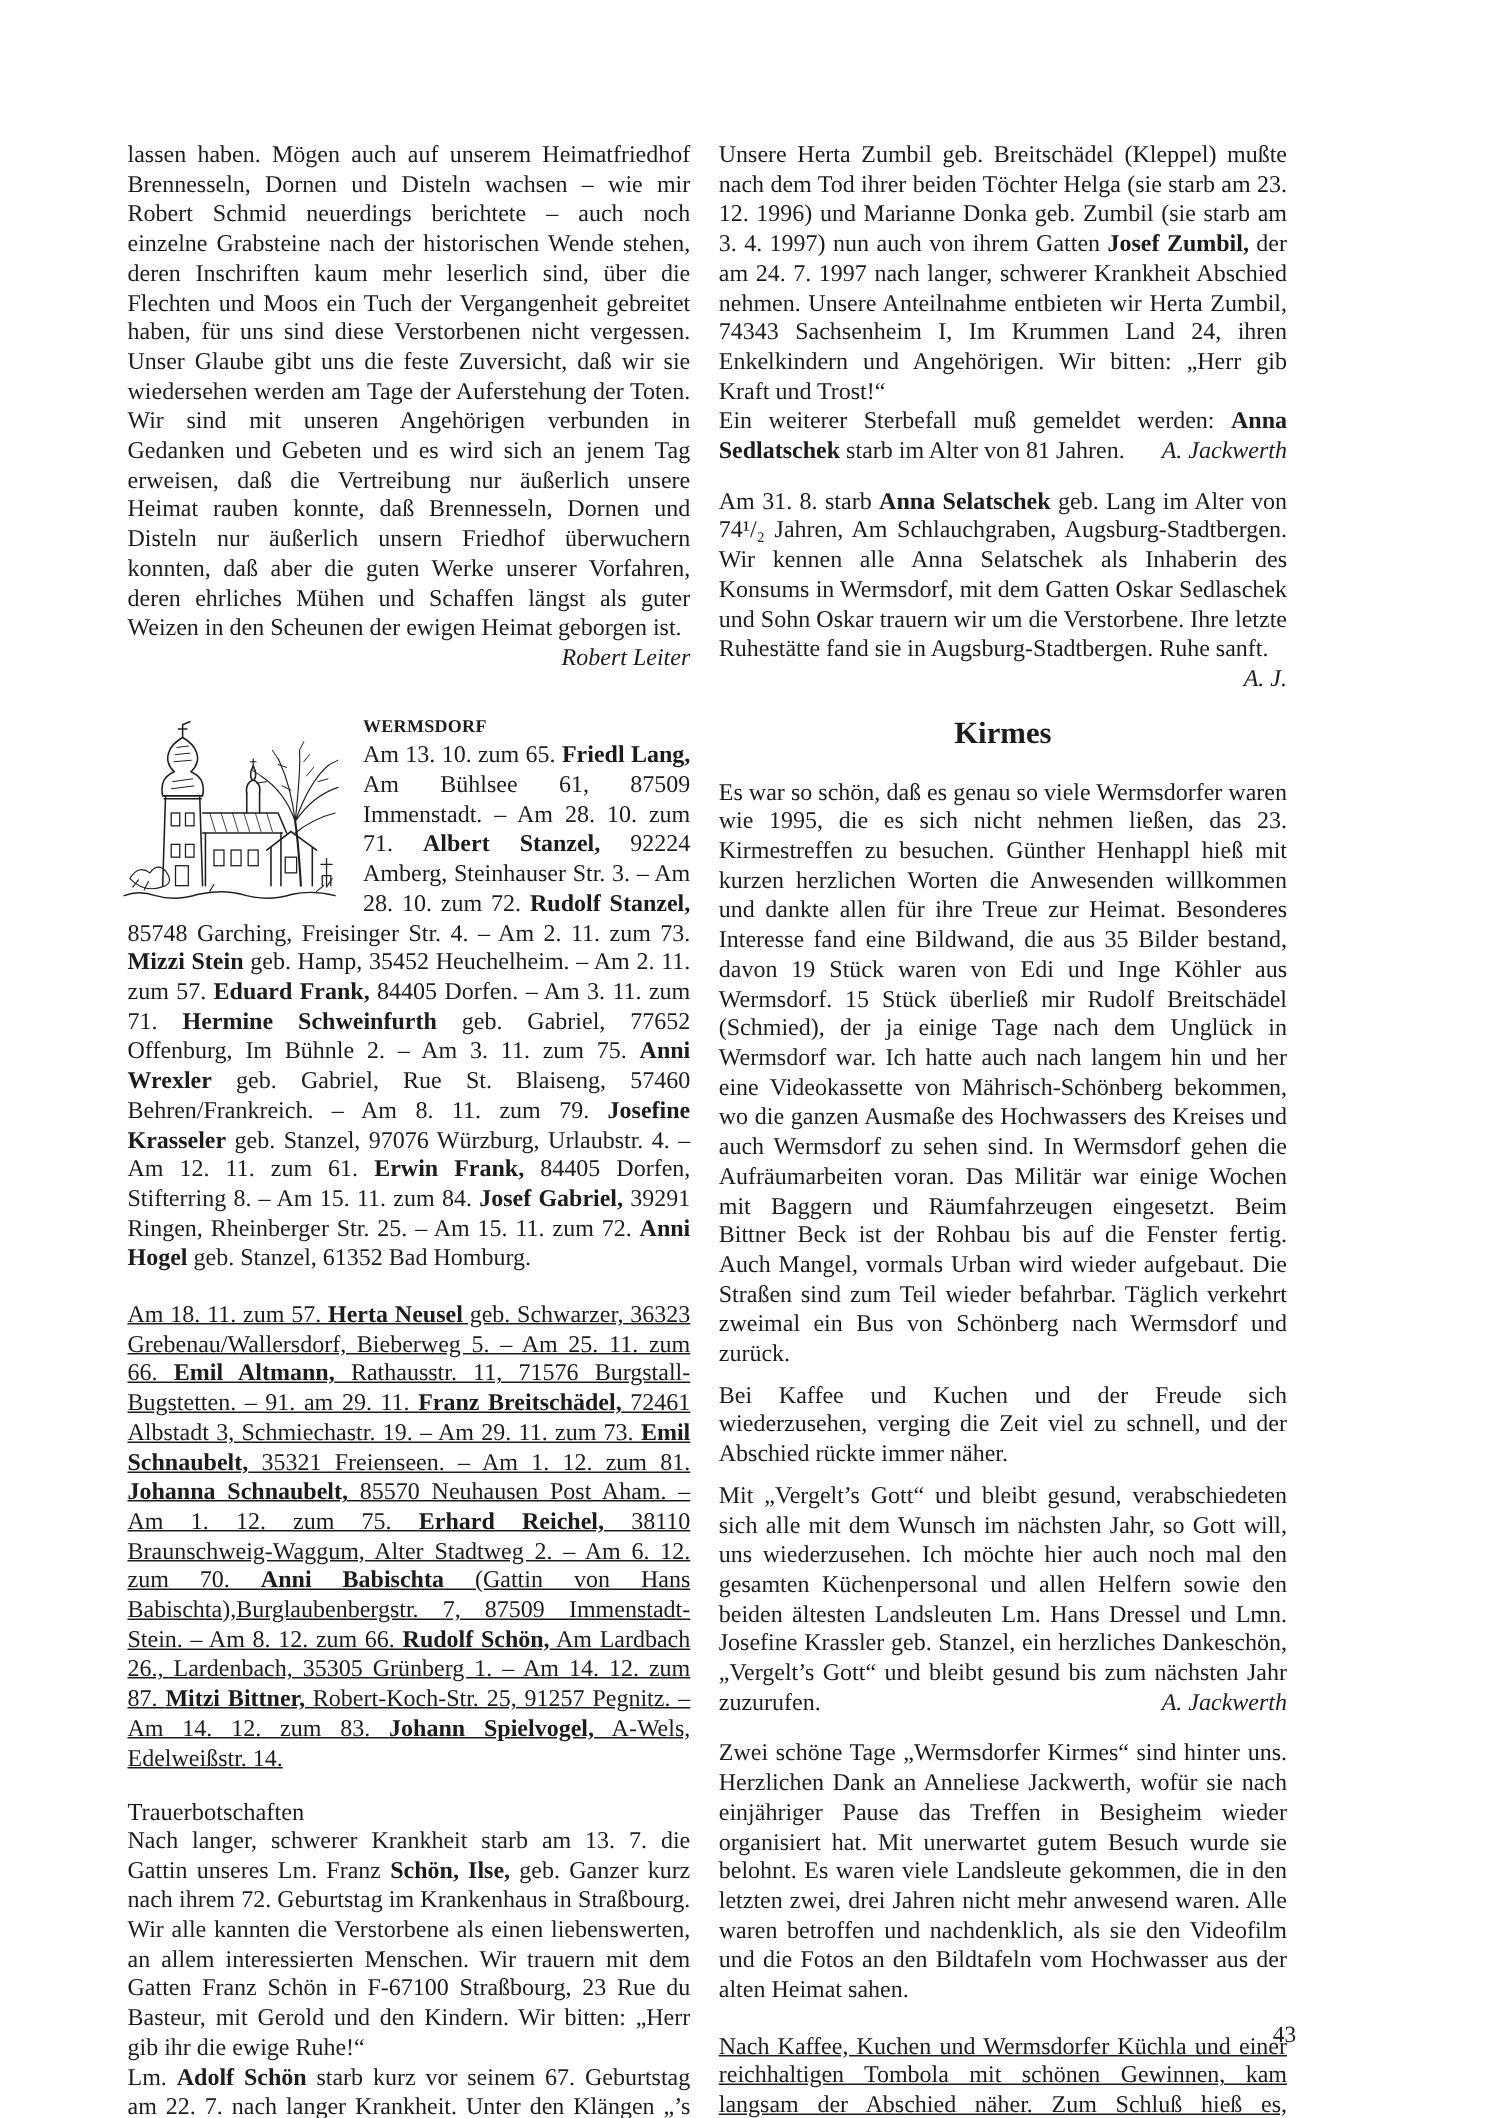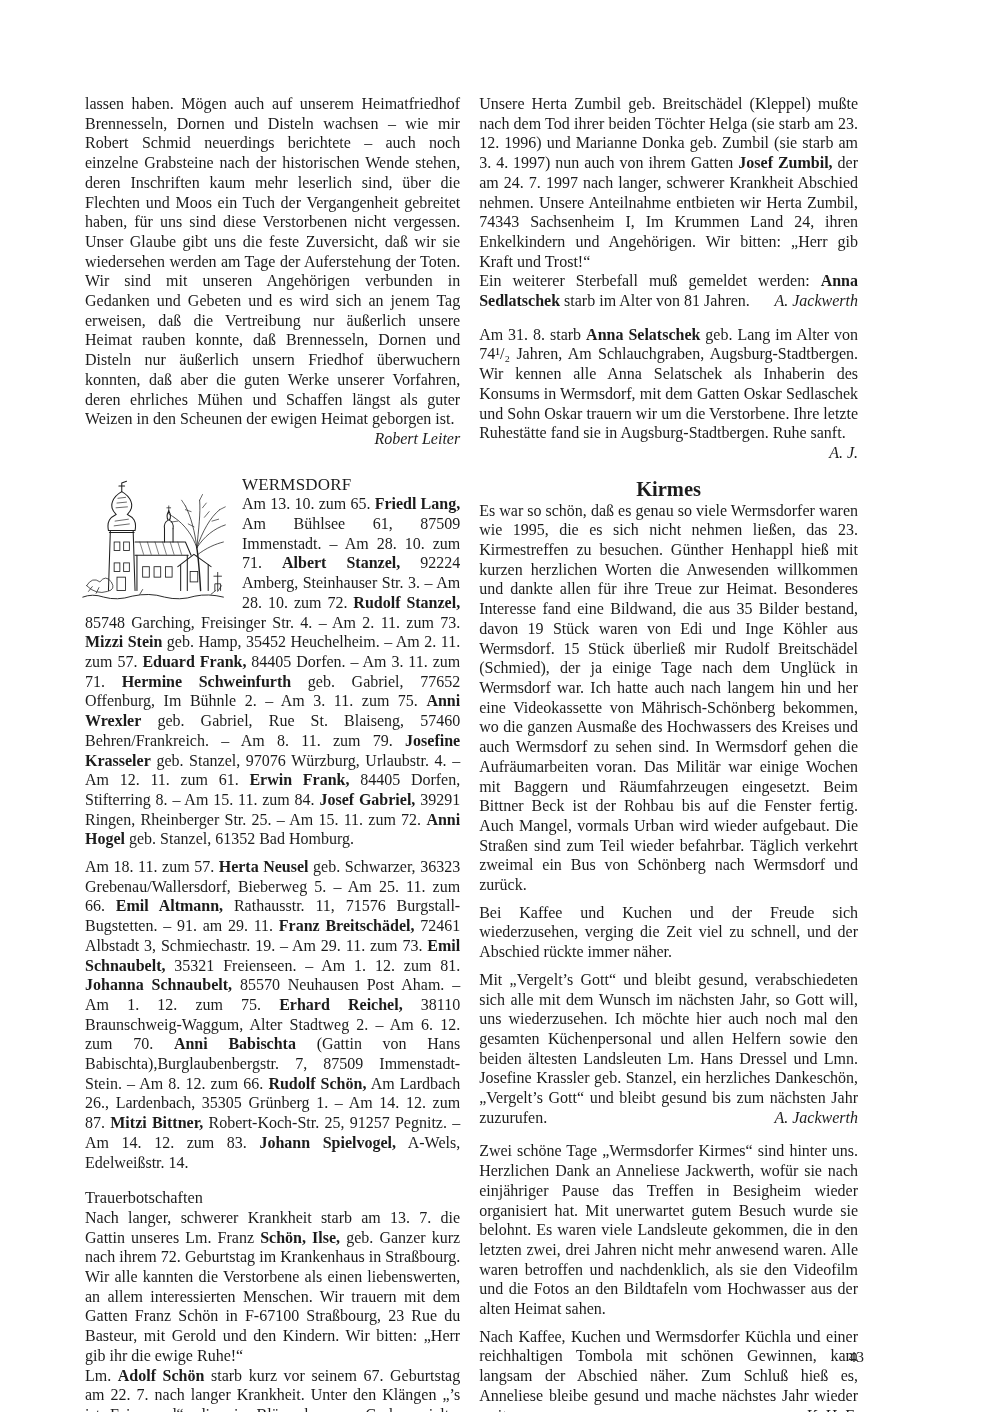--- a/index.html
+++ b/index.html
@@ -22,27 +22,27 @@
     font-size:16px;
     line-height:19.7px;
     text-align:justify;
     hyphens:auto; -webkit-hyphens:auto;
   }
   .para::after { content:""; display:block; clear:right; }
 
   .seg-b { font-weight:bold; }
   .seg-sig { float:right; font-style:italic; padding-left:10px; }
 
-  .h-wermsdorf { font-size:17px; line-height:19.7px; font-weight:normal; letter-spacing:0.2px; }
+  .h-wermsdorf { font-size:12px; line-height:19.7px; font-weight:bold; letter-spacing:0.2px; }
   .h-sub { font-size:16.3px; line-height:19.7px; font-weight:normal; }
   .h-kirmes { font-size:20.5px; line-height:24px; font-weight:bold; text-align:center; }
   .h-wiesenberg { font-size:16.5px; line-height:19.7px; font-weight:bold; text-align:left; } .mt-8 { margin-top:8px; }
-  .mt-10 { margin-top:8px; } .mt-14 { margin-top:14px; } .mt-16 { margin-top:16px; }
+  .mt-10 { margin-top:18px;text-decoration:underline; } .mt-14 { margin-top:14px; } .mt-16 { margin-top:16px; }
   .mt-26 { margin-top:26px; }
-  .mb-4 { margin-bottom:0; }
+  .mb-4 { margin-bottom:18px; }
 
   .church {
     float:left;
     width:152px; height:130px;
     margin:2px 11px 2px -6px;
   }
   .church svg { width:100%; height:100%; display:block; }
 
   .page-number {
     position:absolute;

